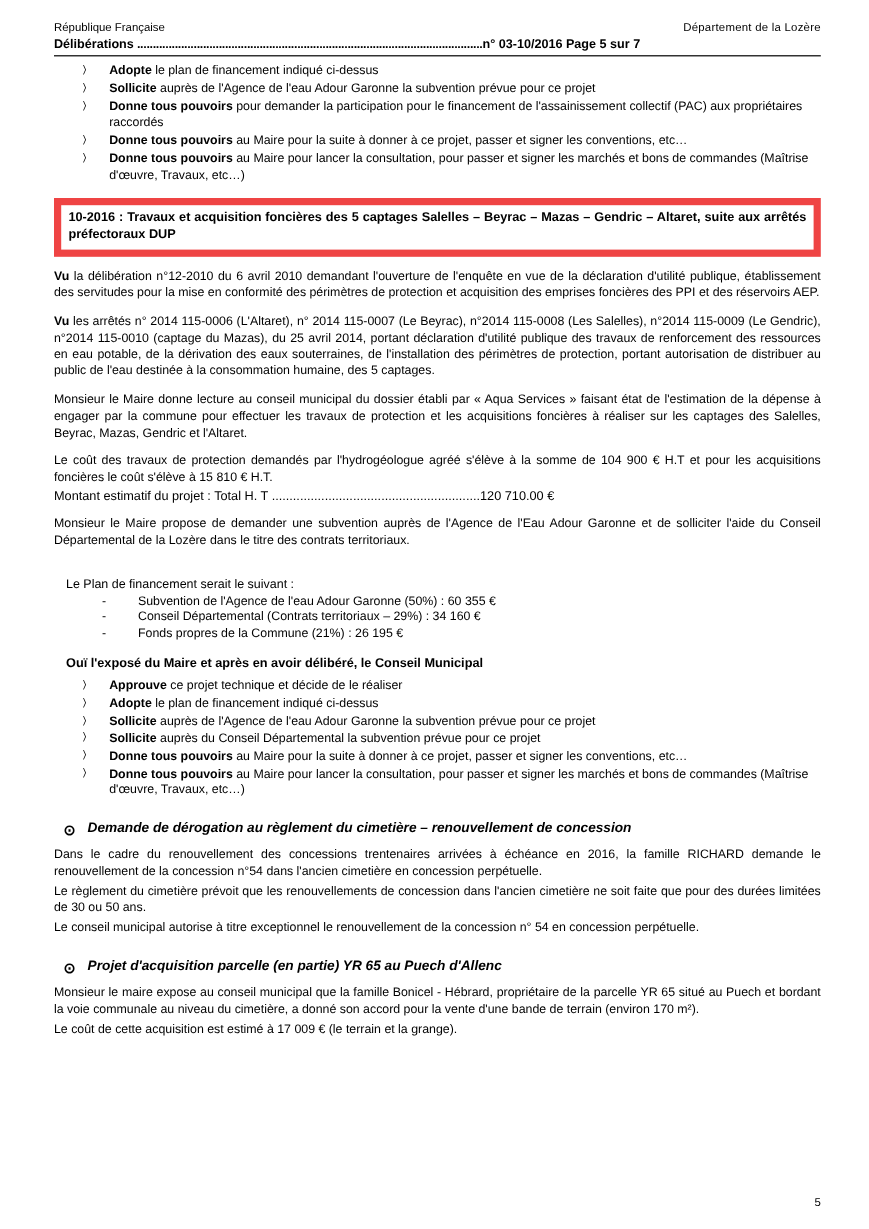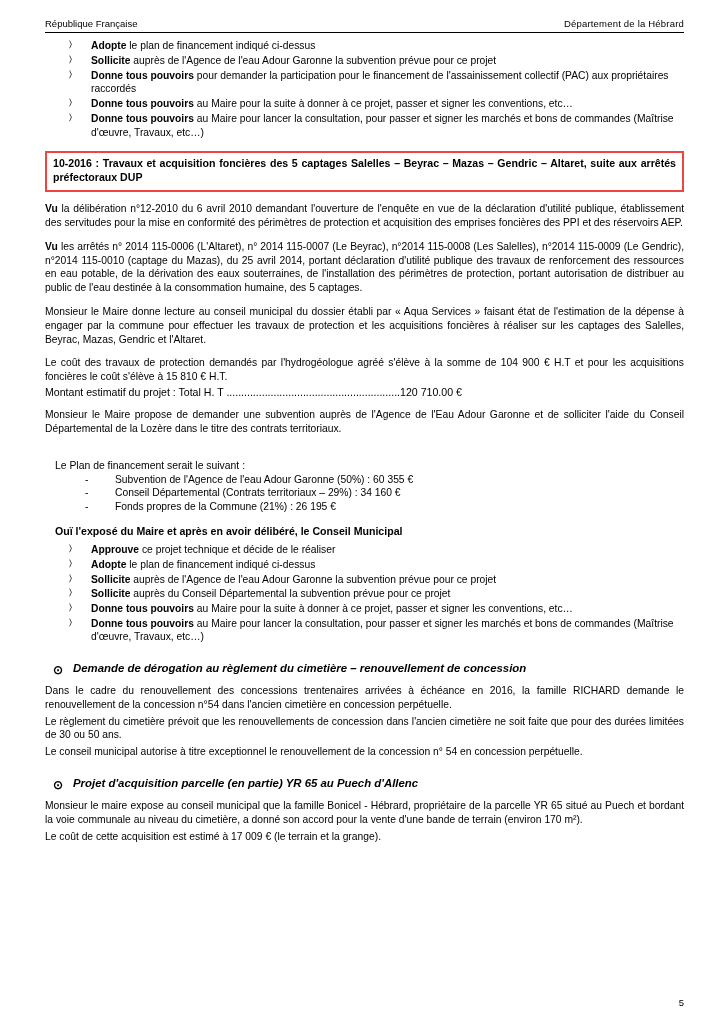--- a/index.html
+++ b/index.html
@@ -61,21 +61,21 @@
     content: "\232A";
     position: absolute;
     left: 2px;
     top: 0px;
     font-size: 9px;
     color: #000;
   }
   b { font-weight: bold; }
 
   .boxed {
-    border: 2px solid #ef4444;
+    border: 6px solid #ef4444;
     margin-top: 12px;
     padding: 4px 6px 5px 6px;
     font-size: 10.6px;
     font-weight: bold;
     line-height: 1.32;
     text-align: justify;
   }
   p.body {
     font-size: 10.3px;
     line-height: 1.34;
@@ -139,23 +139,26 @@
     font-size: 9.5px;
   }
 </style>
 </head>
 <body>
 
 <div class="page">
 
   <div class="header">
     <div class="left">République Française</div>
-    <div class="right">Département de la  Hébrard</div>
-  </div>
-
+    <div class="right">Département de la  Lozère</div>
+  </div>
+
+  <div class="title-line">
+    <span>Délibérations</span><span class="dots"> ..............................................................................................................</span><span>n° 03-10/2016 Page 5 sur 7</span>
+  </div>
   <hr class="hr">
 
   <ul class="bullets">
     <li><b>Adopte</b><span> le plan de financement indiqué ci-dessus</span></li>
     <li><b>Sollicite</b><span> auprès de l'Agence de l'eau Adour Garonne la subvention prévue pour ce projet</span></li>
     <li><b>Donne tous pouvoirs</b><span> pour demander la participation pour le financement de l'assainissement collectif (PAC) aux propriétaires raccordés</span></li>
     <li><b>Donne tous pouvoirs</b><span> au Maire pour la suite à donner à ce projet, passer et signer les conventions, etc…</span></li>
     <li><b>Donne tous pouvoirs</b><span> au Maire pour lancer la consultation, pour passer et signer les marchés et bons de commandes (Maîtrise d'œuvre, Travaux, etc…)</span></li>
   </ul>
 

